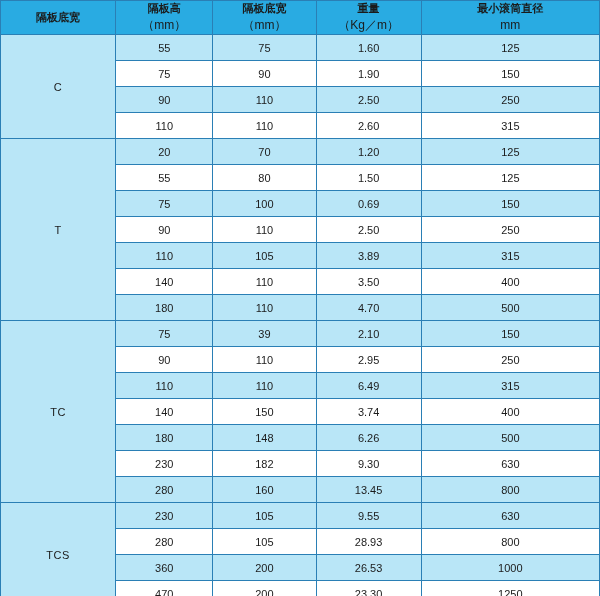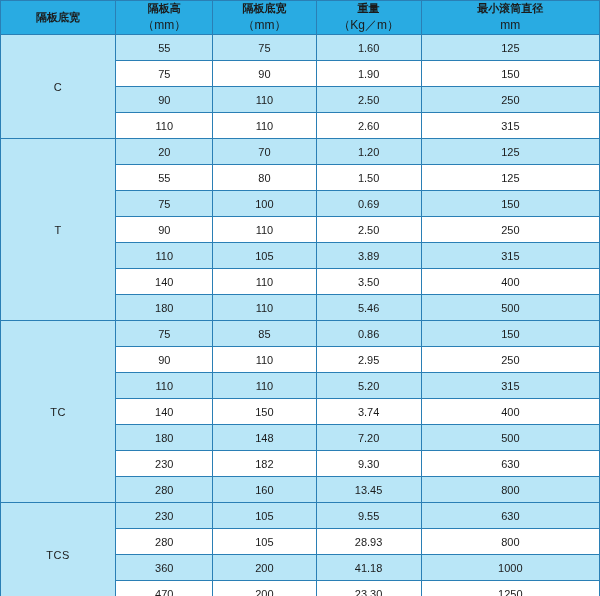--- a/index.html
+++ b/index.html
@@ -153,52 +153,52 @@
       </tr>
       <tr class="row-plain">
         <td class="data-cell">140</td>
         <td class="data-cell">110</td>
         <td class="data-cell">3.50</td>
         <td class="data-cell">400</td>
       </tr>
       <tr class="row-alt">
         <td class="data-cell">180</td>
         <td class="data-cell">110</td>
-        <td class="data-cell">5.46</td>
+        <td class="data-cell">4.70</td>
         <td class="data-cell">500</td>
       </tr>
       <tr class="row-alt">
         <td class="series-cell" rowspan="7">TC</td>
         <td class="data-cell">75</td>
-        <td class="data-cell">85</td>
-        <td class="data-cell">0.86</td>
+        <td class="data-cell">39</td>
+        <td class="data-cell">2.10</td>
         <td class="data-cell">150</td>
       </tr>
       <tr class="row-plain">
         <td class="data-cell">90</td>
         <td class="data-cell">110</td>
         <td class="data-cell">2.95</td>
         <td class="data-cell">250</td>
       </tr>
       <tr class="row-alt">
         <td class="data-cell">110</td>
         <td class="data-cell">110</td>
-        <td class="data-cell">5.20</td>
+        <td class="data-cell">6.49</td>
         <td class="data-cell">315</td>
       </tr>
       <tr class="row-plain">
         <td class="data-cell">140</td>
         <td class="data-cell">150</td>
         <td class="data-cell">3.74</td>
         <td class="data-cell">400</td>
       </tr>
       <tr class="row-alt">
         <td class="data-cell">180</td>
         <td class="data-cell">148</td>
-        <td class="data-cell">7.20</td>
+        <td class="data-cell">6.26</td>
         <td class="data-cell">500</td>
       </tr>
       <tr class="row-plain">
         <td class="data-cell">230</td>
         <td class="data-cell">182</td>
         <td class="data-cell">9.30</td>
         <td class="data-cell">630</td>
       </tr>
       <tr class="row-alt">
         <td class="data-cell">280</td>
@@ -215,21 +215,21 @@
       </tr>
       <tr class="row-plain">
         <td class="data-cell">280</td>
         <td class="data-cell">105</td>
         <td class="data-cell">28.93</td>
         <td class="data-cell">800</td>
       </tr>
       <tr class="row-alt">
         <td class="data-cell">360</td>
         <td class="data-cell">200</td>
-        <td class="data-cell">41.18</td>
+        <td class="data-cell">26.53</td>
         <td class="data-cell">1000</td>
       </tr>
       <tr class="row-plain">
         <td class="data-cell">470</td>
         <td class="data-cell">200</td>
         <td class="data-cell">23.30</td>
         <td class="data-cell">1250</td>
       </tr>
     </tbody>
 </table>

